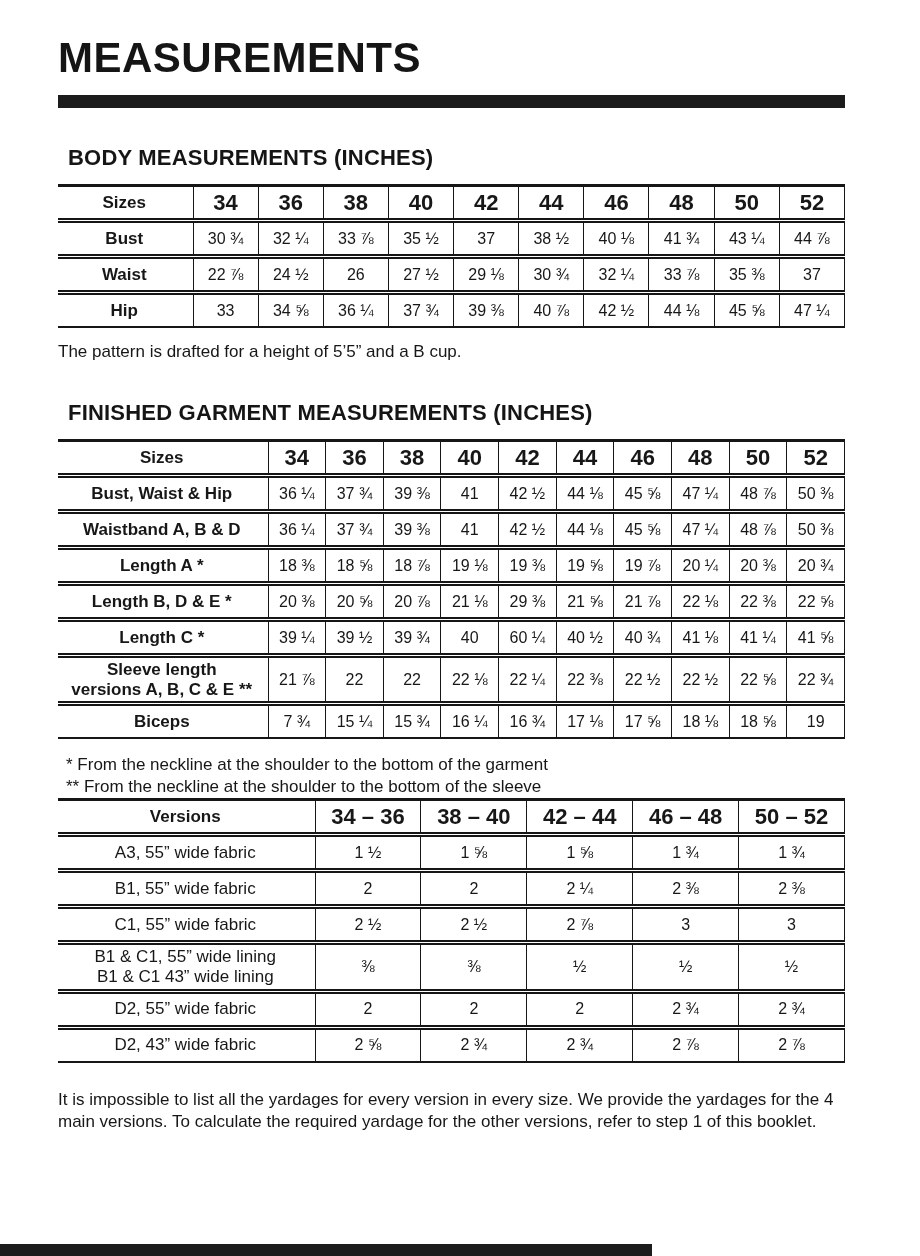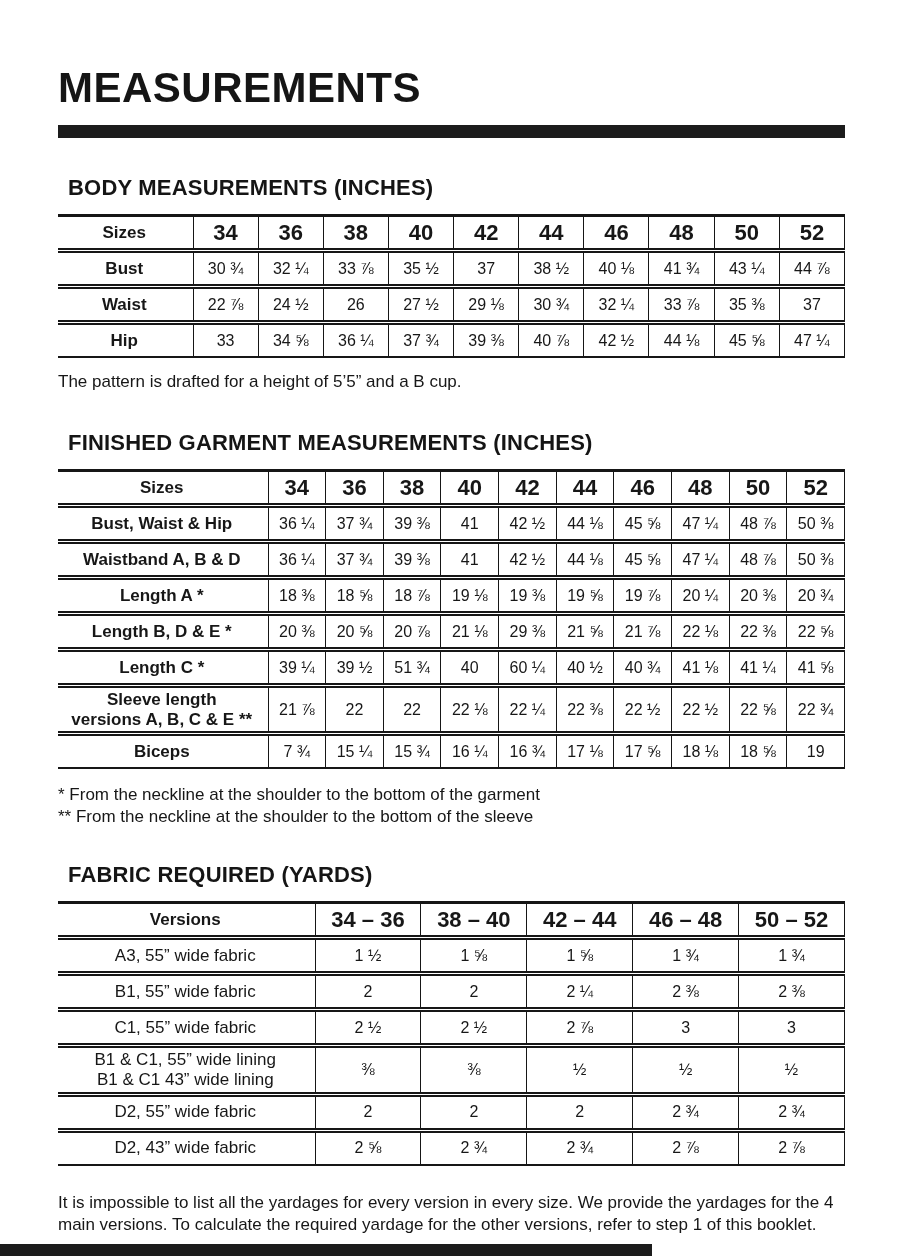--- a/index.html
+++ b/index.html
@@ -3,42 +3,42 @@
 <meta charset="utf-8">
 <style>
   html,body{margin:0;padding:0;background:#ffffff;}
   body{
     width:920px;height:1256px;position:relative;overflow:hidden;
     font-family:"Liberation Sans", sans-serif;color:#171717;
     -webkit-font-smoothing:antialiased;
   }
   .page{padding:0 75px 0 58px;}
   .title{
-    padding-top:66px;margin:0;font-size:42px;line-height:1.05;
+    padding-top:36px;margin:0;font-size:42px;line-height:1.05;
     font-weight:700;letter-spacing:.5px;color:#151515;
   }
   .rule-top{height:13px;background:#1c1c1c;margin-top:15px;}
   .rule-bottom{position:absolute;left:0;bottom:0;width:652px;height:12px;background:#1c1c1c;}
   h2{margin:37px 0 13px 10px;font-size:22px;font-weight:700;letter-spacing:.2px;color:#151515;}
   h2.tight{margin-top:34px;}
 
   table{border-collapse:collapse;table-layout:fixed;width:787px;border-top:3px solid #161616;}
   tr{border-bottom:5px double #161616;}
   tbody tr:last-child{border-bottom:2.5px solid #161616;}
   th,td{height:27px;padding:2px 3px;font-size:16px;vertical-align:middle;}
   .lab{text-align:center;font-weight:700;font-size:17px;padding-left:1px;white-space:pre-line;line-height:1.15;}
   .fabric .lab{font-weight:400;}
   .lab.hdr{font-weight:700;}
   .val,.size{text-align:center;border-left:1.6px solid #161616;}
   .size{font-weight:700;font-size:22px;}
   .val{font-weight:400;}
   .val:last-child,.size:last-child{border-right:1.6px solid #161616;}
 
   .note{margin:13px 0 0 0;font-size:17px;line-height:1.3;}
-  .footnotes{margin:15px 0 0 0;font-size:17px;line-height:1.3;}
+  .footnotes{margin:15px 0 0 8px;font-size:17px;line-height:1.3;}
   .closing{margin:26px 0 0 0;font-size:17px;line-height:1.32;max-width:818px;}
 </style>
 </head>
 <body>
 
 <div class="page">
 
   <h1 class="title">MEASUREMENTS</h1>
   <div class="rule-top"></div>
 
@@ -196,21 +196,21 @@
           <td class="val">21 ⅝</td>
           <td class="val">21 ⅞</td>
           <td class="val">22 ⅛</td>
           <td class="val">22 ⅜</td>
           <td class="val">22 ⅝</td>
         </tr>
         <tr>
           <td class="lab">Length C *</td>
           <td class="val">39 ¼</td>
           <td class="val">39 ½</td>
-          <td class="val">51 ¾</td>
+          <td class="val">39 ¾</td>
           <td class="val">40</td>
           <td class="val">60 ¼</td>
           <td class="val">40 ½</td>
           <td class="val">40 ¾</td>
           <td class="val">41 ⅛</td>
           <td class="val">41 ¼</td>
           <td class="val">41 ⅝</td>
         </tr>
         <tr>
           <td class="lab">Sleeve length
@@ -239,21 +239,20 @@
           <td class="val">18 ⅝</td>
           <td class="val">19</td>
         </tr>
       </tbody>
     </table>
   <p class="footnotes">
     <span>* From the neckline at the shoulder to the bottom of the garment</span><br>
     <span>** From the neckline at the shoulder to the bottom of the sleeve</span>
   </p>
 
-  <h2 class="tight">FABRIC REQUIRED (YARDS)</h2>
   <table class="fabric">
       <colgroup>
         <col style="width: 257px;">
         <col>
         <col>
         <col>
         <col>
         <col>
       </colgroup>
       <thead>

